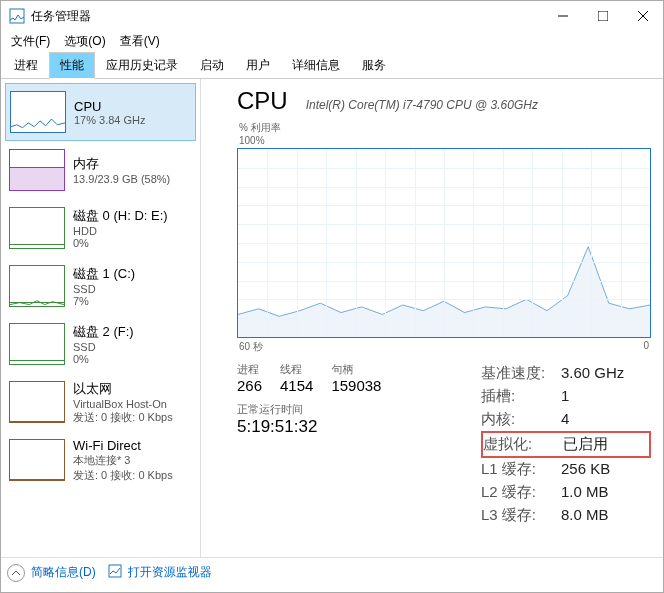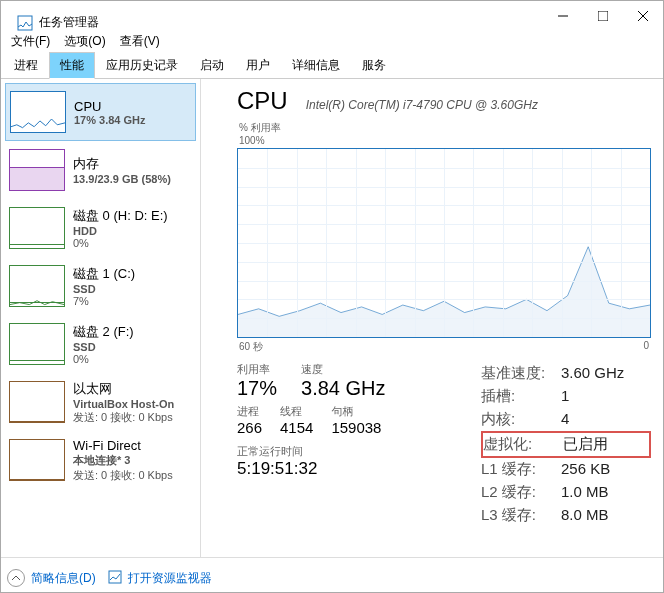--- a/index.html
+++ b/index.html
@@ -1,38 +1,38 @@
 <!DOCTYPE html>
 <html><head>
 <meta charset="utf-8">
 <style>
 * { margin: 0; padding: 0; box-sizing: border-box; font-family: "Microsoft YaHei", "Segoe UI", sans-serif; }
 body { background: #fff; font-size: 12px; color: #000; width: 664px; height: 593px; overflow: hidden; border: 1px solid #aaa; }
-.titlebar { height: 30px; display: flex; align-items: flex-end; padding-left: 16px; }
+.titlebar { height: 30px; display: flex; align-items: center; padding-left: 8px; }
 .titlebar .icon { width: 16px; height: 16px; margin-right: 6px; }
 .titlebar .title { flex: 1; font-size: 12px; }
 .titlebar .wbtn { width: 40px; height: 30px; display: flex; align-items: center; justify-content: center; }
 .menubar { height: 20px; display: flex; align-items: center; padding-left: 4px; gap: 2px; font-size: 12px; }
 .menubar .mitem { padding: 2px 6px; }
 .tabs { display: flex; border-bottom: 1px solid #ccc; padding-left: 2px; font-size: 12px; }
 .tabs .tab { padding: 4px 10px; border: 1px solid transparent; position: relative; top: 1px; }
 .tabs .tab.active { border: 1px solid #ccc; border-bottom: 1px solid #fff; background: #7dd3fc; }
 .content { display: flex; height: 478px; gap: 24px; }
 .sidebar { width: 200px; border-right: 1px solid #ddd; overflow: hidden; padding: 4px; }
 .sitem { display: flex; align-items: center; padding: 6px 4px; gap: 8px; min-height: 58px; }
 .sitem.selected { background: #d6eaf8; border: 1px solid #84bfe8; }
 .thumb { width: 56px; height: 42px; border: 1px solid #2176bd; position: relative; background: #fff; flex-shrink: 0; }
 .thumb.mem { border-color: #8c3dad; }
 .thumb.mem .fill { position: absolute; bottom: 0; left: 0; right: 0; height: 58%; background: #e9d6f0; border-top: 1px solid #8c3dad; }
 .thumb.disk { border-color: #3e8a3e; }
 .thumb.eth { border-color: #8a5c2e; }
 .thumb.wifi { border-color: #8a5c2e; }
 .sitem .txt { display: flex; flex-direction: column; overflow: hidden; }
 .sitem .name { font-size: 13px; white-space: nowrap; }
-.sitem .sub { font-size: 11px; color: #555; white-space: nowrap; font-weight: bold; }
+.sitem .sub { font-size: 11px; color: #555; white-space: nowrap; }
 .sitem .val { font-size: 11px; color: #555; }
 .main { flex: 1; padding: 8px 12px; overflow: hidden; }
 .hdr { display: flex; align-items: baseline; gap: 18px; margin-bottom: 6px; }
 .hdr .big { font-size: 24px; font-weight: 400; }
 .hdr .model { font-size: 12px; color: #555; font-style: italic; }
 .chartlbl { display: flex; justify-content: space-between; font-size: 10px; color: #666; padding: 0 2px; flex-direction: column; }
 .chart { border: 1px solid #2176bd; height: 190px; margin: 2px 0; position: relative; background: #fff; }
 .grid { position: absolute; inset: 0; }
 .grid .h, .grid .v { position: absolute; background: #eaf2fa; }
 .grid .h { left: 0; right: 0; height: 1px; }
@@ -46,21 +46,21 @@
 .statrow2 { display: flex; gap: 18px; margin-bottom: 8px; }
 .statblk2 .lbl { font-size: 11px; color: #666; }
 .statblk2 .val { font-size: 15px; }
 .uptime .lbl { font-size: 11px; color: #666; }
 .uptime .val { font-size: 17px; }
 .rightcol { width: 170px; font-size: 15px; }
 .rightcol .r { display: flex; padding: 2px 0; }
 .rightcol .r .k { width: 80px; color: #555; }
 .rightcol .r .v { color: #222; }
 .highlight { border: 2px solid #d9534f; padding: 1px 2px; }
-.footer { height: 30px; border-top: 1px solid #ddd; display: flex; align-items: flex-end; padding: 0 6px; gap: 6px; font-size: 12px; }
+.footer { height: 30px; border-top: 1px solid #ddd; display: flex; align-items: center; padding: 0 6px; gap: 6px; font-size: 12px; }
 .footer .chev { width: 18px; height: 18px; border: 1px solid #999; border-radius: 50%; display: flex; align-items: center; justify-content: center; font-size: 10px; }
 .footer a { color: #0066cc; text-decoration: none; }
 .thumb svg { position: absolute; inset: 0; }
 .thumb.disk .dline { position: absolute; bottom: 3px; left: 0; right: 0; height: 0; border-top: 1px solid #3e8a3e; }
 .thumb.eth .eline, .thumb.wifi .eline { position: absolute; bottom: 0; left: 0; right: 0; height: 0; border-top: 1px solid #8a5c2e; }
 </style>
 </head>
 <body>
 
 <div class="titlebar">
@@ -219,30 +219,20 @@
           <polyline points="0,88 5,85 10,89 15,86 20,82 25,87 30,84 35,88 40,83 45,86 50,81 55.00000000000001,87 60,84 65,85 70,80 75,86 80,78 85,52 90,82 95,85 100,83" fill="none" stroke="#2176bd" stroke-width="0.6" vector-effect="non-scaling-stroke"></polyline>
           <polygon points="0,100 0,88 5,85 10,89 15,86 20,82 25,87 30,84 35,88 40,83 45,86 50,81 55.00000000000001,87 60,84 65,85 70,80 75,86 80,78 85,52 90,82 95,85 100,83 100,100" fill="#2176bd" fill-opacity="0.08"></polygon>
         </svg>
     </div>
     <div class="chartlbl2">
       <span>60 秒</span>
       <span>0</span>
     </div>
     <div class="stats">
       <div class="statscol">
-        <div class="statrow1" id="statrow1">
-            <div class="statblk">
-              <div class="lbl">利用率</div>
-              <div class="val">17%</div>
-            </div>
-            <div class="statblk">
-              <div class="lbl">速度</div>
-              <div class="val">3.84 GHz</div>
-            </div>
-          </div>
         <div class="statrow2" id="statrow2">
             <div class="statblk2">
               <div class="lbl">进程</div>
               <div class="val">266</div>
             </div>
             <div class="statblk2">
               <div class="lbl">线程</div>
               <div class="val">4154</div>
             </div>
             <div class="statblk2">

